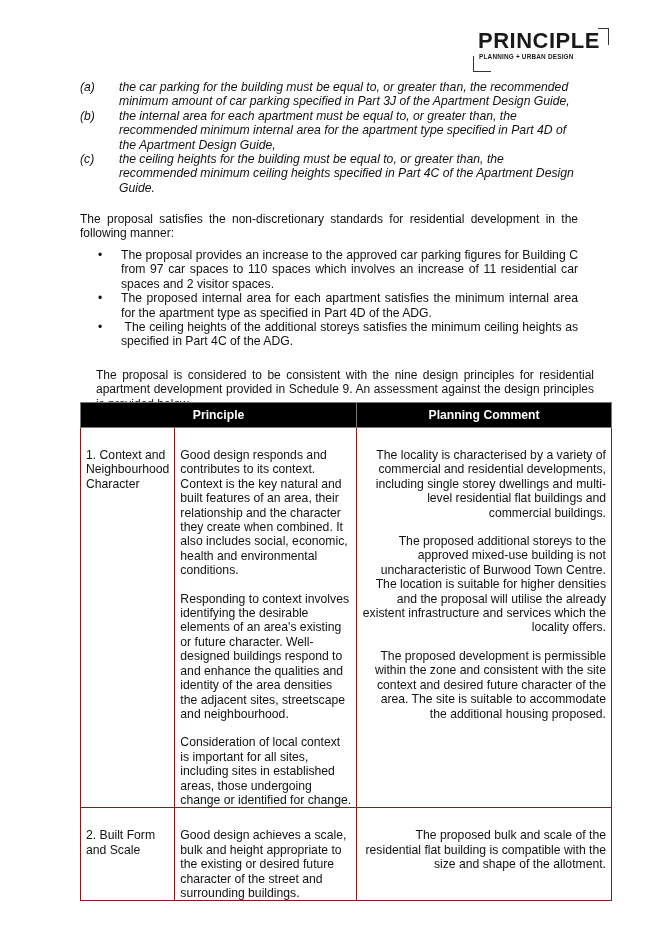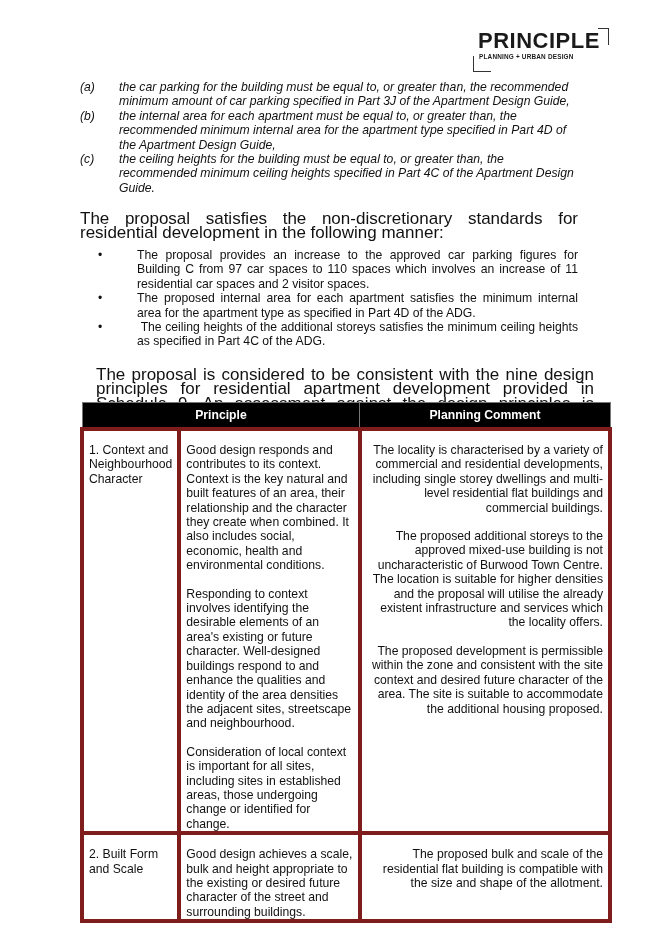--- a/index.html
+++ b/index.html
@@ -10,31 +10,31 @@
   .logo-tag { position: absolute; left: 11px; top: 25px; font-size: 6.4px; font-weight: bold; color: #1a1a1a; letter-spacing: 0.2px; white-space: nowrap; }
   .logo-bracket-tr { position: absolute; left: 130px; top: 0px; width: 10px; height: 16px; border-top: 1.5px solid #333; border-right: 1.5px solid #333; }
   .logo-bracket-bl { position: absolute; left: 5px; top: 28px; width: 1px; height: 16px; border-left: 1.5px solid #333; }
   .logo-bracket-bl2 { position: absolute; left: 5px; top: 43px; width: 18px; height: 1px; border-top: 1.5px solid #333; }
 
   .clauses { position: absolute; left: 80px; top: 80px; width: 500px; font-size: 12.2px; line-height: 14.4px; font-style: italic; }
   .clause { display: flex; }
   .clause-label { width: 39px; flex: 0 0 39px; }
   .clause-text { flex: 1; }
 
-  .para { position: absolute; left: 80px; width: 498px; font-size: 17px; line-height: 14.4px; text-align: justify; }
+  .para { position: absolute; left: 80px; width: 498px; font-size: 12px; line-height: 14.4px; text-align: justify; }
   .para1 { top: 212px; }
   .bullets { position: absolute; left: 80px; top: 248px; width: 498px; font-size: 12.2px; line-height: 14.4px; }
   .bullet { display: flex; margin-bottom: 0; text-align: justify; }
   .bullet-dot { width: 41px; flex: 0 0 41px; text-align: left; padding-left: 18px; box-sizing: border-box; }
-  .bullet-text { flex: 1; margin-left: 16px; }
+  .bullet-text { flex: 1; }
   .para2 { top: 352px; }
 
   table.dp { position: absolute; left: 80px; top: 402px; width: 532px; border-collapse: collapse; font-size: 12.2px; line-height: 14.4px; }
   table.dp th { background: #000; color: #fff; font-weight: bold; font-size: 12.2px; height: 24px; padding: 0; border: 1px solid #777; }
-  table.dp td { border: 4px solid #7f1d1d; vertical-align: top; padding: 12px 5px 0 5px; }
+  table.dp td { border: 1px solid #7f1d1d; vertical-align: top; padding: 20px 5px 0 5px; }
   .c1 { width: 82px; }
   .c2 { width: 172px; }
   .c3 { width: 246px; text-align: right; }
   .gap { height: 14px; }
 
   .footer { position: absolute; left: 80px; top: 930px; width: 498px; font-size: 11.5px; display: flex; justify-content: space-between; color: #222; }
 </style>
 </head>
 <body>
 

